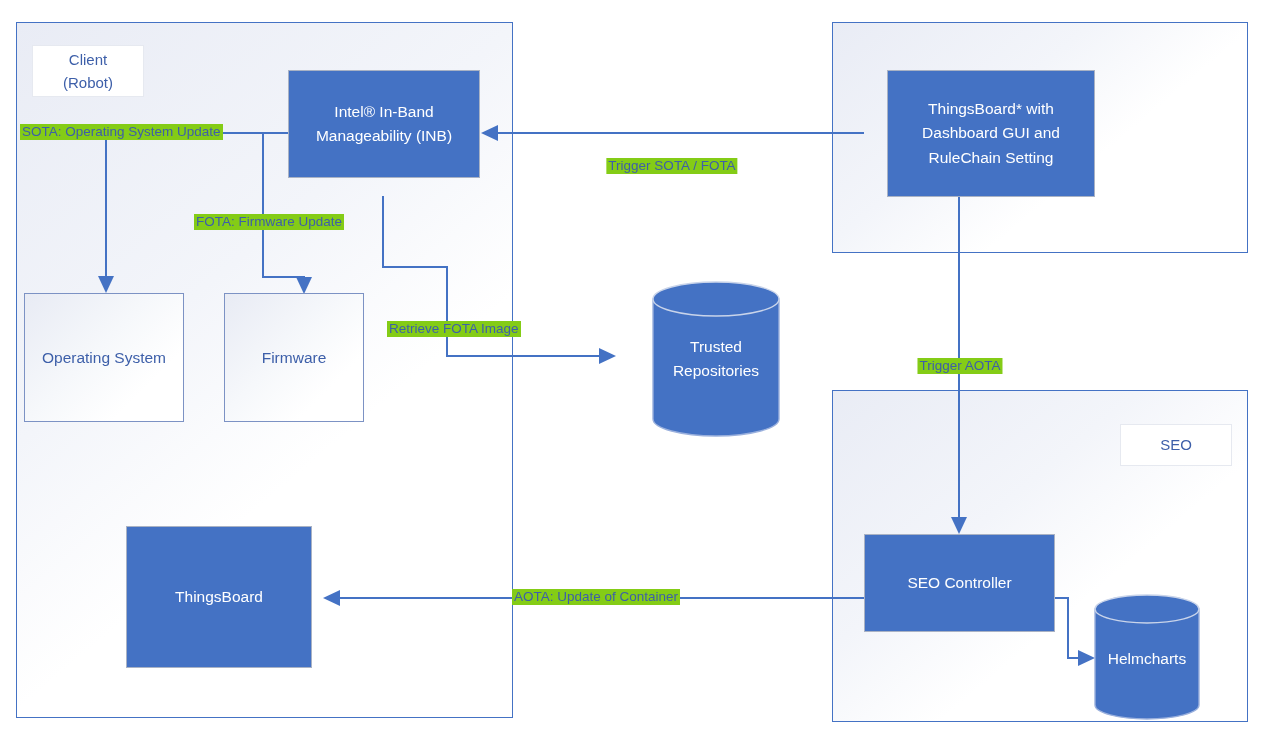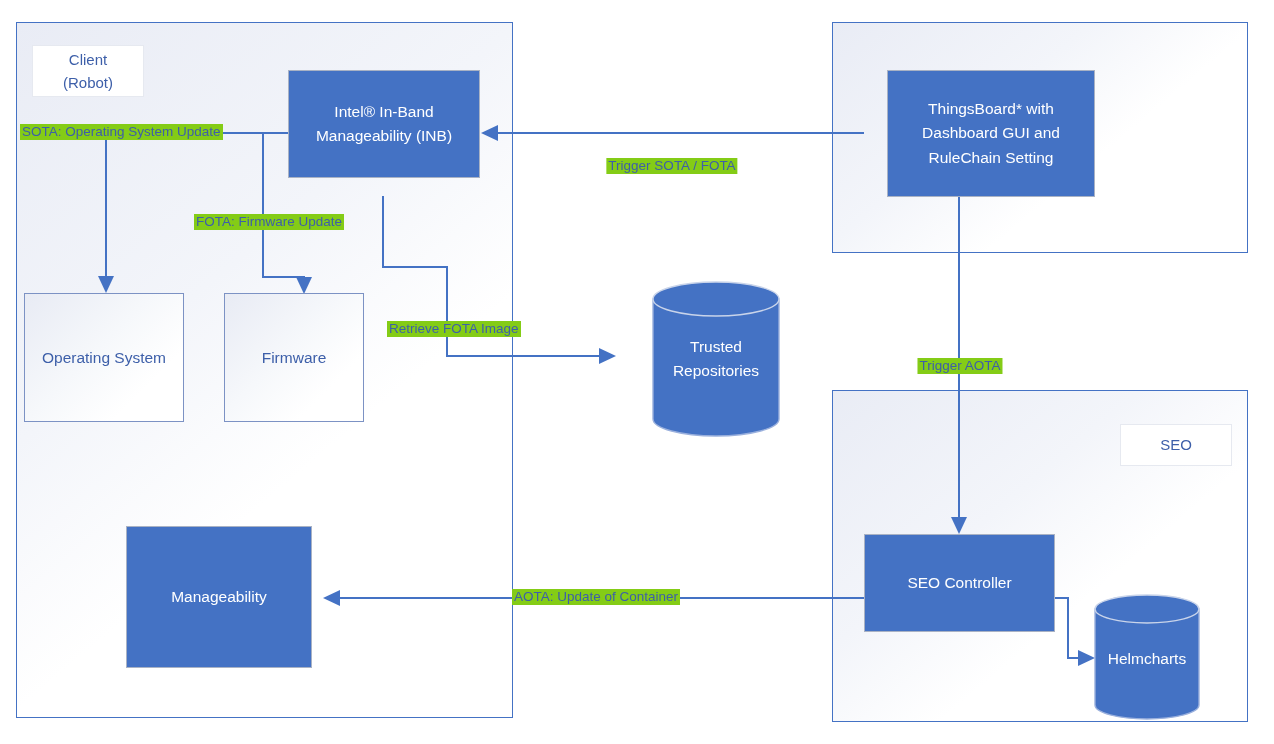--- a/index.html
+++ b/index.html
@@ -133,21 +133,21 @@
   <div class="edge-label" style="left:194px;top:214px;">FOTA: Firmware Update</div>
   <div class="edge-label" style="left:387px;top:321px;">Retrieve FOTA Image</div>
   <div class="edge-label center" style="left:960px;top:366px;">Trigger AOTA</div>
   <div class="edge-label" style="left:512px;top:589px;">AOTA: Update of Container</div>
 
   <div class="node z-top" style="left:288px;top:70px;width:192px;height:108px;">Intel® In-Band
 Manageability (INB)</div>
   <div class="node z-top" style="left:887px;top:70px;width:208px;height:127px;">ThingsBoard* with
 Dashboard GUI and
 RuleChain Setting</div>
-  <div class="node z-top" style="left:126px;top:526px;width:186px;height:142px;">Manageability</div>
+  <div class="node z-top" style="left:126px;top:526px;width:186px;height:142px;">ThingsBoard</div>
   <div class="node z-top" style="left:864px;top:534px;width:191px;height:98px;">SEO Controller</div>
 
   <div class="litebox z-top" style="left:24px;top:293px;width:160px;height:129px;">Operating System</div>
   <div class="litebox z-top" style="left:224px;top:293px;width:140px;height:129px;">Firmware</div>
 
   <div class="cylinder z-top" style="left:615px;top:281px;width:128px;height:157px;margin-left:37px;">
     <svg width="128" height="157" viewBox="0 0 128 157">
       <path d="M1,18 V138 A63,17 0 0 0 127,138 V18 Z" fill="#4472C4" stroke="#9ab0dd" stroke-width="1.4"></path>
       <ellipse cx="64" cy="18" rx="63" ry="17" fill="#4472C4" stroke="#c9d4ea" stroke-width="1.4"></ellipse>
     </svg>

